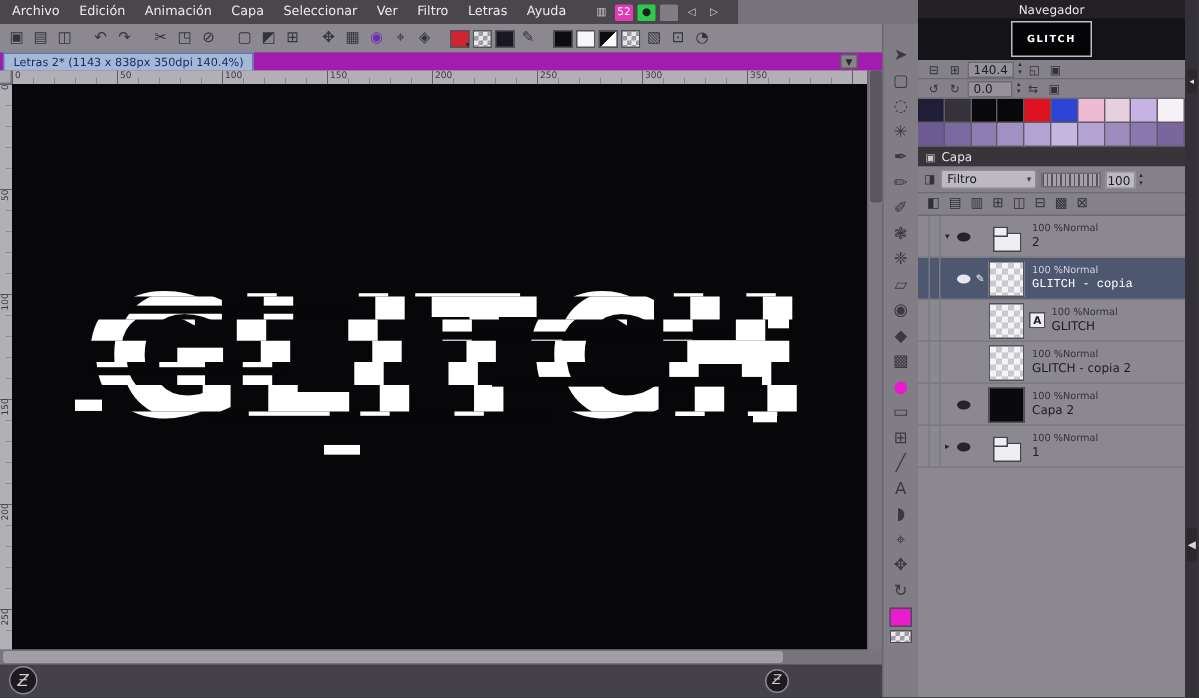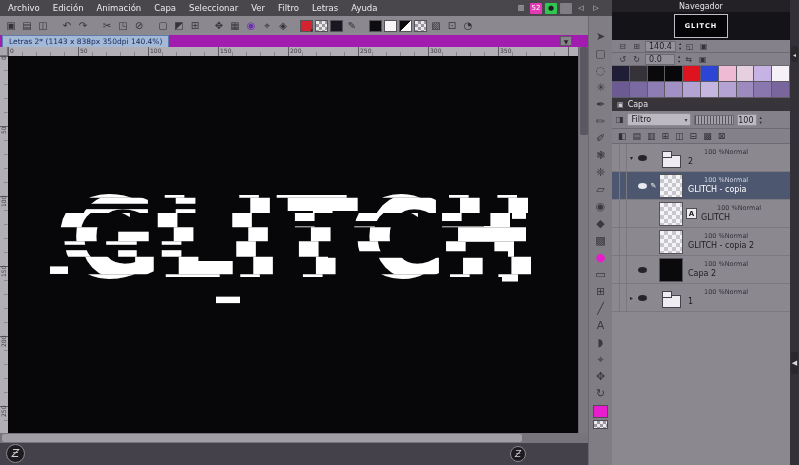--- a/index.html
+++ b/index.html
@@ -1,21 +1,21 @@
 <!DOCTYPE html>
 <html><head>
 <meta charset="utf-8">
 <style>
   html,body{margin:0;padding:0;background:#333;}
   #app{position:relative;width:799px;height:465px;overflow:hidden;
        font-family:"DejaVu Sans","Liberation Sans",sans-serif;background:#76737a;}
   #app *{box-sizing:border-box;}
 
   
-  .menubar{position:absolute;left:0;top:0;width:612px;height:16px;background:#49464c;
+  .menubar{position:absolute;left:0;top:0;width:492px;height:16px;background:#49464c;
            display:flex;align-items:center;color:#eceaef;font-size:8.5px;}
   .menu-wrap{display:flex;gap:13px;padding-left:8px;align-items:center;}
   .menu-item{cursor:default;white-space:nowrap;}
   .menu-right{margin-left:auto;margin-right:10px;display:flex;gap:3px;align-items:center;}
   .mri{min-width:12px;height:11px;display:flex;align-items:center;justify-content:center;
        font-size:7px;border-radius:1px;color:#d6d4da;}
 
   
   .toolbar{position:absolute;left:0;top:16px;width:588px;height:19px;background:#8b888f;
            display:flex;align-items:center;gap:2px;padding-left:4px;}
@@ -171,25 +171,25 @@
   .thumb.t-folder::before{content:"";position:absolute;left:3px;top:9px;width:17px;height:11px;
      background:#efedf2;border:1px solid #44424a;}
   .thumb.t-folder::after{content:"";position:absolute;left:3px;top:5px;width:8px;height:5px;
      background:#efedf2;border:1px solid #44424a;}
   .badge{width:0;overflow:hidden;display:flex;align-items:center;justify-content:center;}
   .badge.t-A,.badge.t-page{width:11px;height:11px;flex:0 0 11px;margin-left:2px;border:1px solid #4e4b52;
      background:#efedf2;font-size:7px;font-weight:700;color:#222;overflow:visible;}
   .badge.t-page{background:linear-gradient(135deg,#fff 70%,#b9b6bd 70%);}
   .badge i{font-style:normal;}
   .ltext{display:flex;flex-direction:column;justify-content:center;padding-left:4px;min-width:0;}
-  .l1{font-size:6.5px;color:#33313a;line-height:9px;margin-left:16px;}
+  .l1{font-size:6.5px;color:#33313a;line-height:9px;}
   .l1:empty{display:none;}
   .l2{font-size:8px;color:#1e1d22;line-height:10px;white-space:nowrap;}
   .lrow.t-selected .l1{color:#cdd3df;}
-  .lrow.t-selected .l2{color:#ffffff;}
+  .lrow.t-selected .l2{color:#ffffff;font-family:Liberation Mono, monospace;}
 
   
   .edge{position:absolute;left:790px;top:0;width:9px;height:465px;background:#333137;}
   .edge-btn{position:absolute;left:1px;width:7px;color:#d8d6dc;background:#2a282d;border-radius:2px;
             display:flex;align-items:center;justify-content:center;}
   .edge-btn.top{top:46px;height:16px;font-size:6px;}
   .edge-btn.mid{top:352px;height:22px;font-size:7px;}
 </style>
 </head>
 <body>

